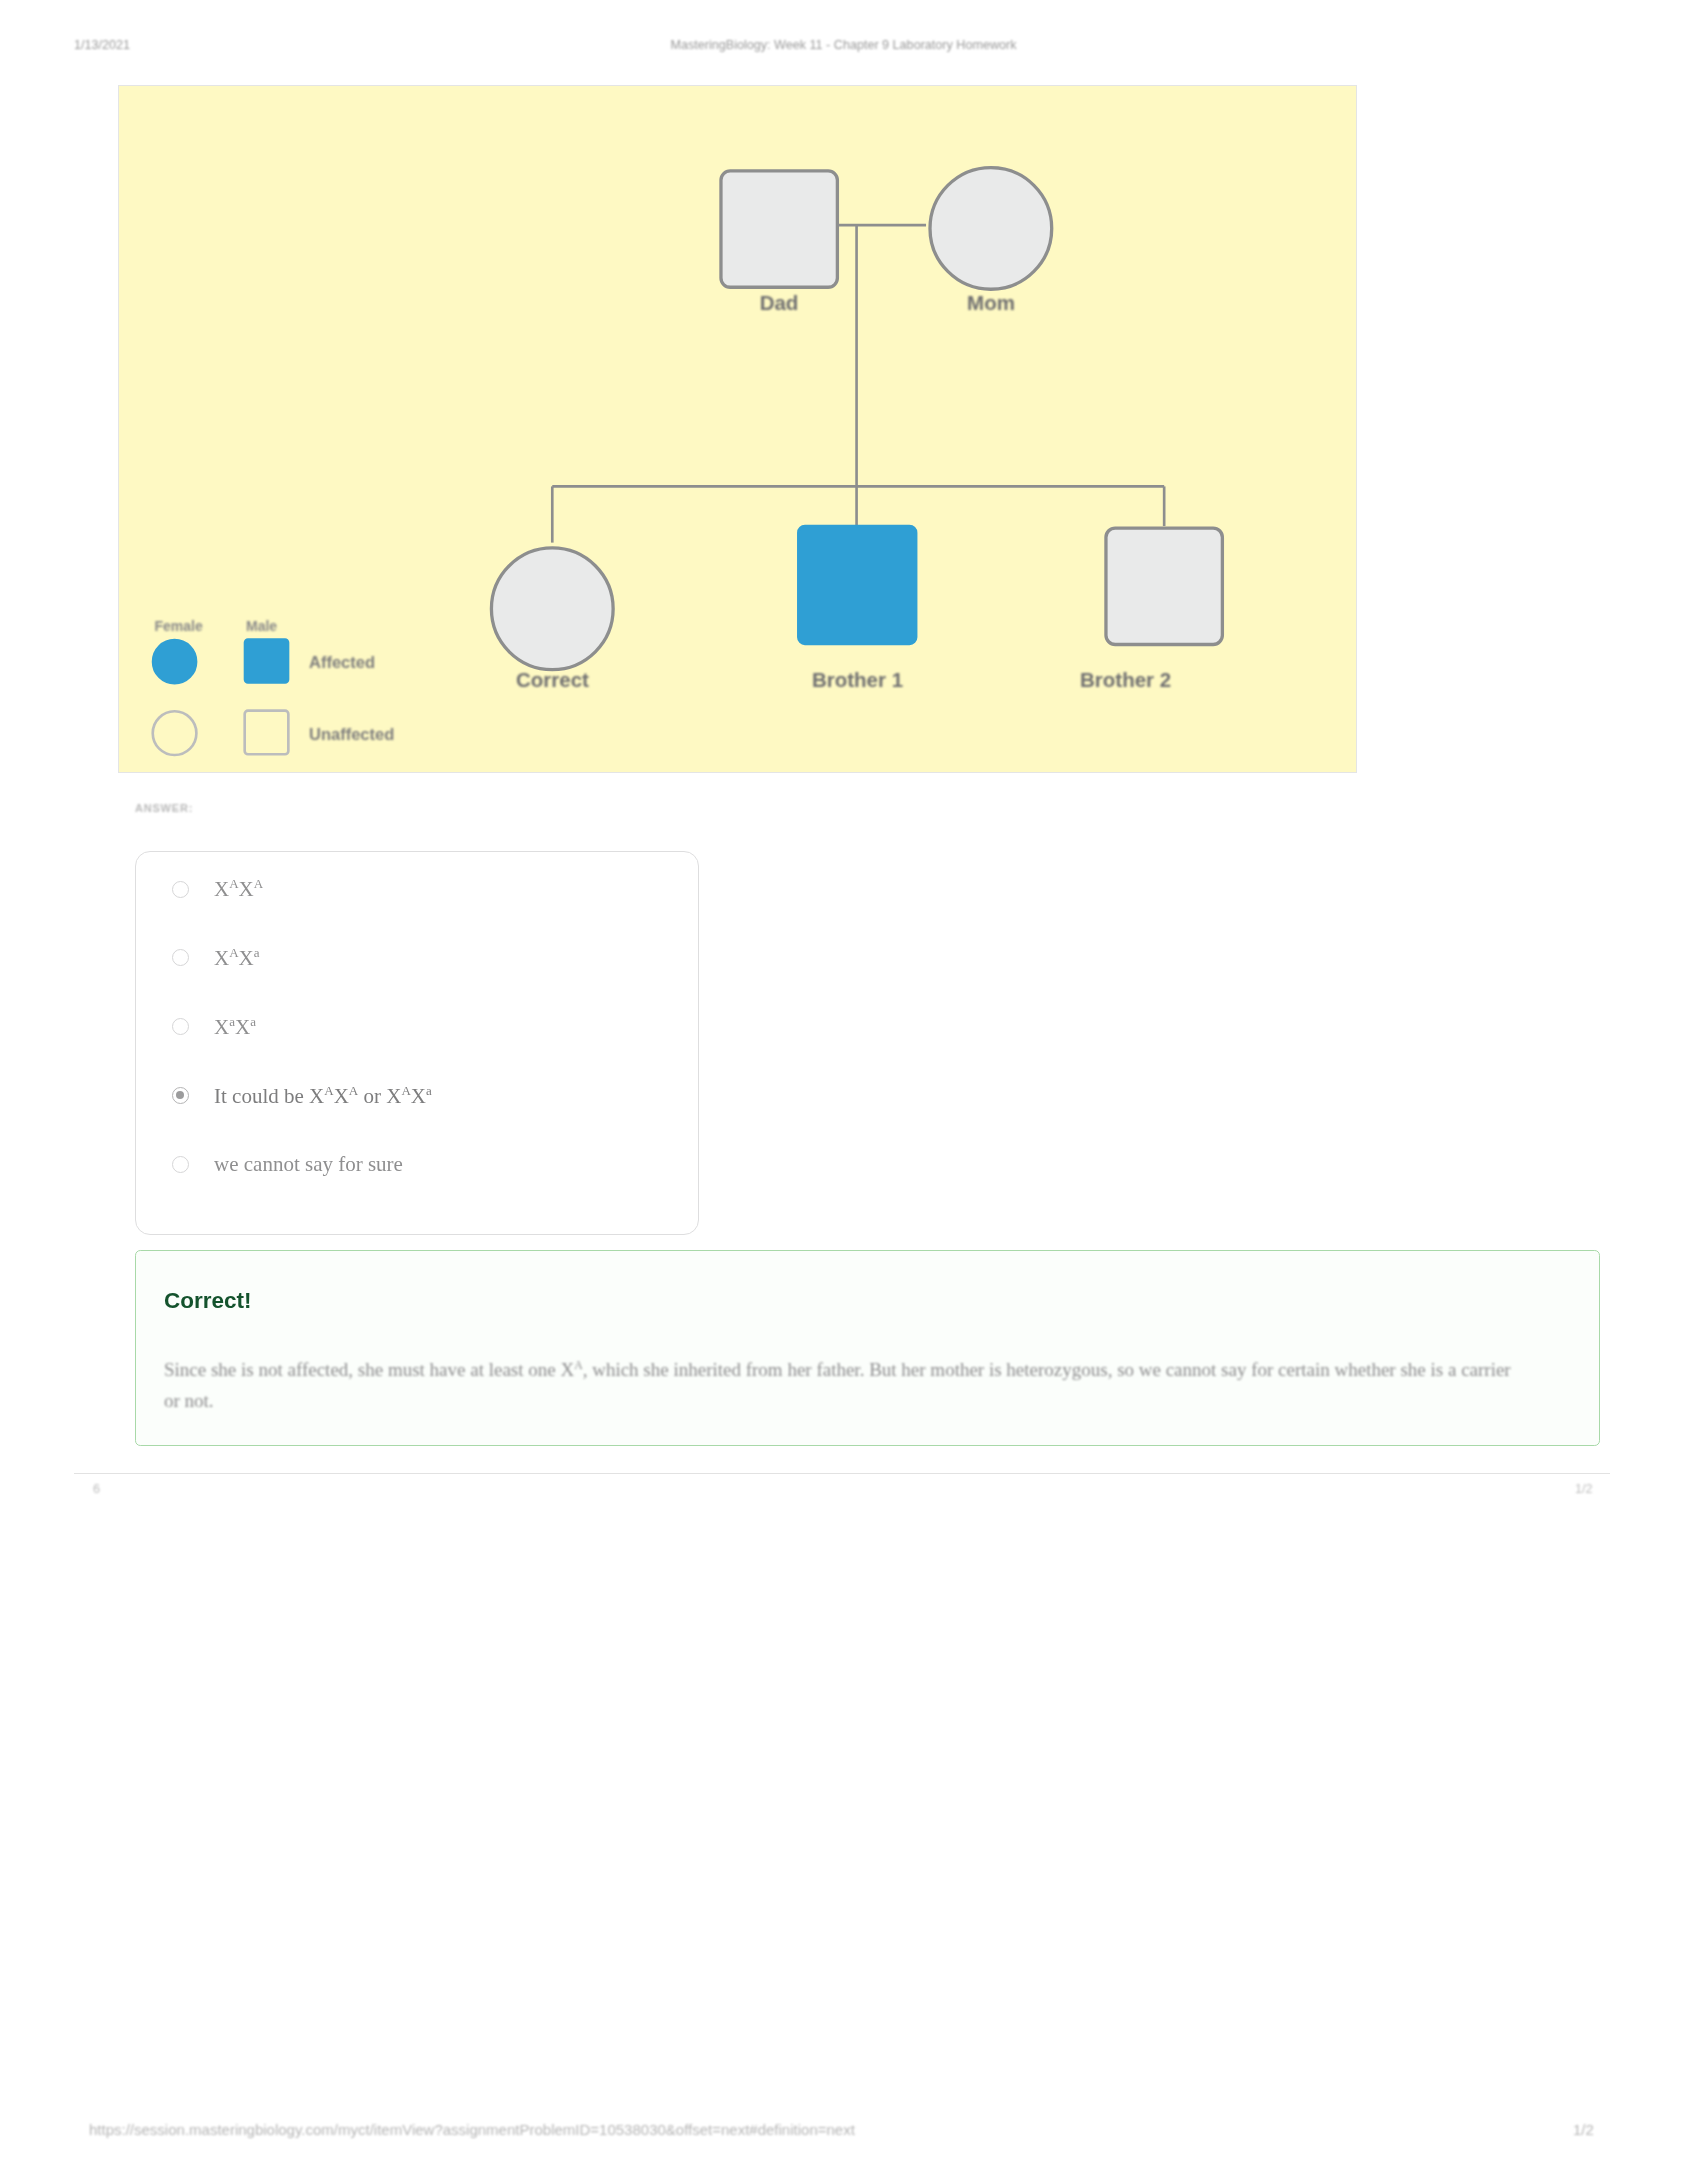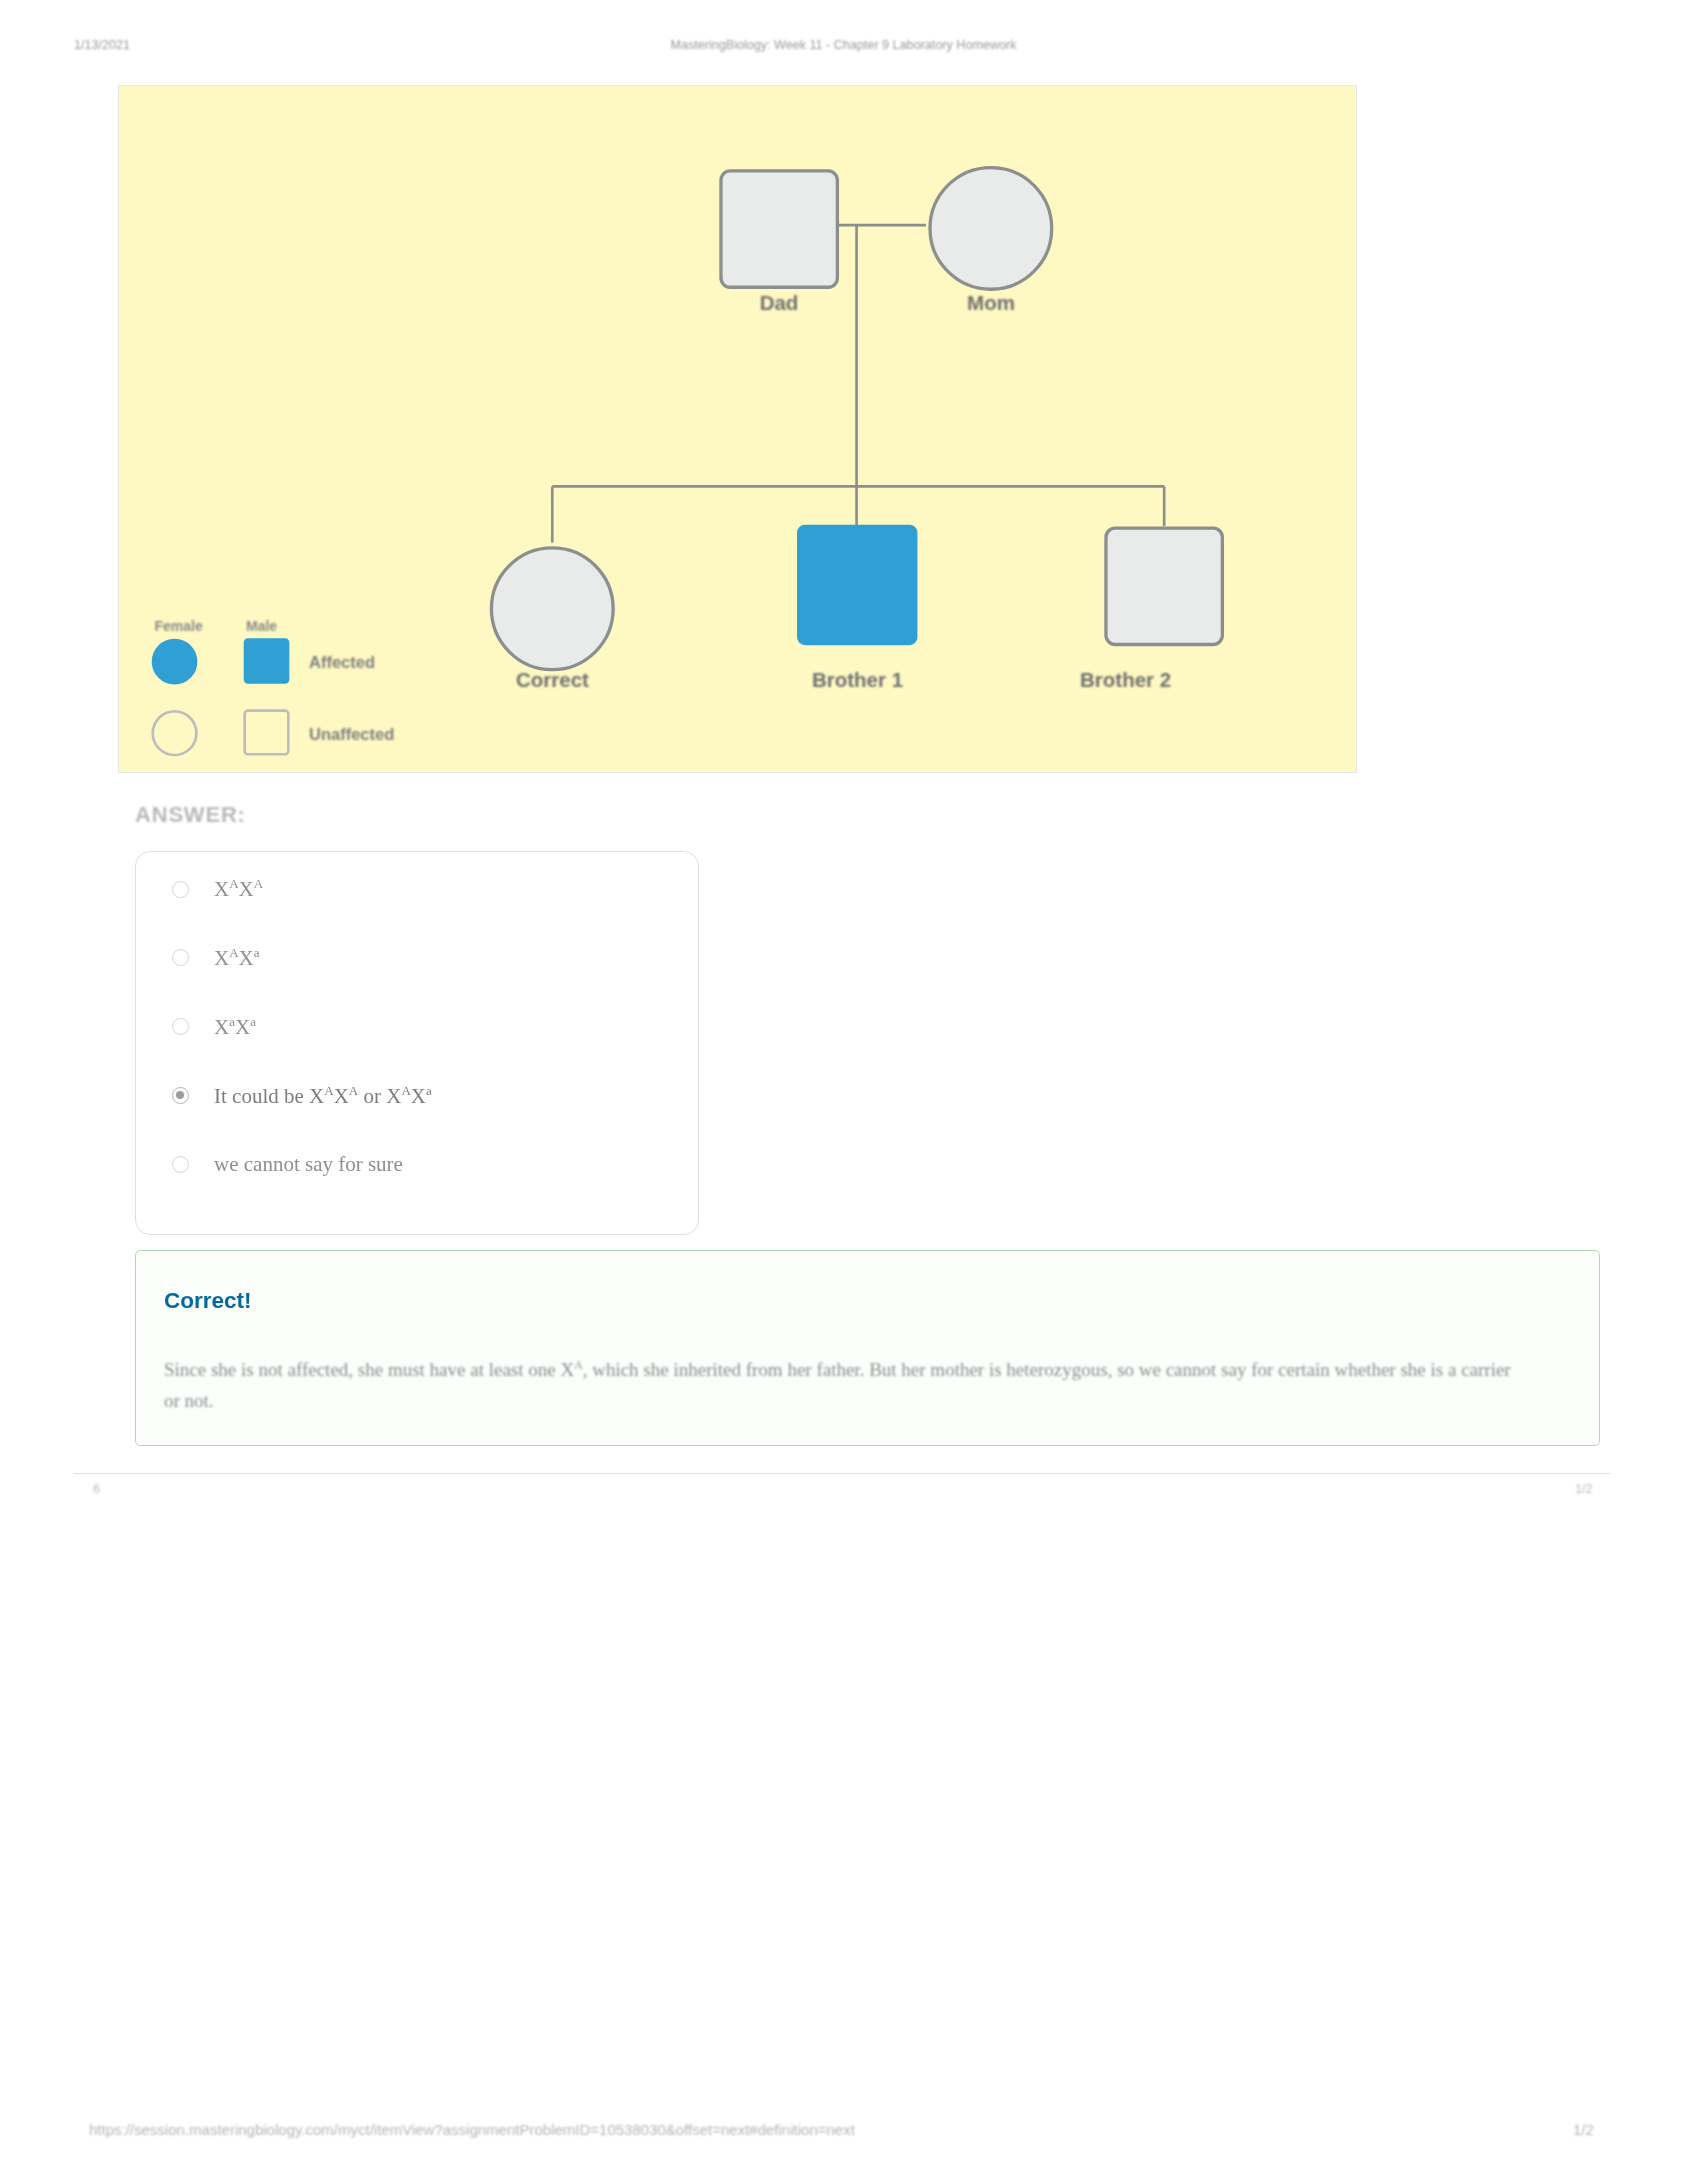--- a/index.html
+++ b/index.html
@@ -80,21 +80,21 @@
     color: #7d7d7d;
     white-space: nowrap;
   }
 
   
   .answer-label {
     position: absolute;
     left: 135px;
     top: 802px;
     font-family: "Liberation Sans", sans-serif;
-    font-size: 22px;
+    font-size: 11px;
     letter-spacing: 0.8px;
     color: #b9b9b9;
     font-weight: bold;
   }
 
   
   .options-box {
     position: absolute;
     left: 135px;
     top: 851px;
@@ -160,21 +160,21 @@
     border-radius: 5.3px;
     box-sizing: border-box;
   }
   .feedback-title {
     position: absolute;
     left: 28px;
     top: 37px;
     font-family: "Liberation Sans", sans-serif;
     font-size: 22.5px;
     font-weight: bold;
-    color: #0369a1;
+    color: #14532d;
     filter: blur(0.7px);
   }
   .feedback-body {
     position: absolute;
     left: 28px;
     top: 99px;
     width: 1363px;
     font-family: "Liberation Serif", serif;
     font-size: 19px;
     line-height: 31px;

